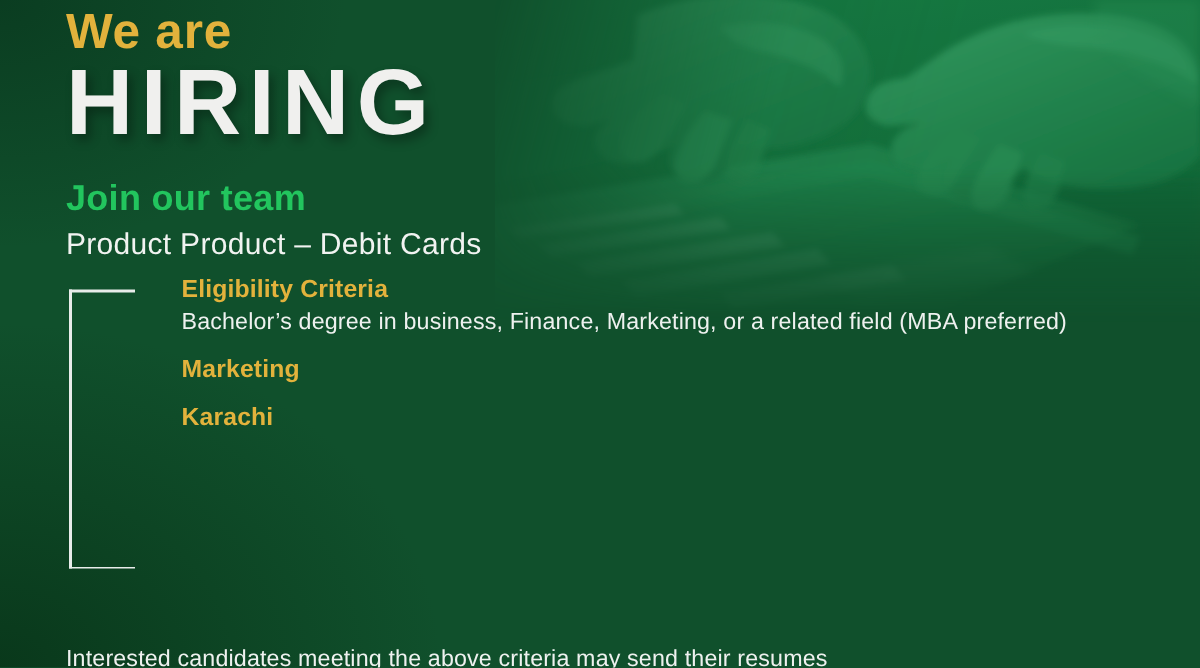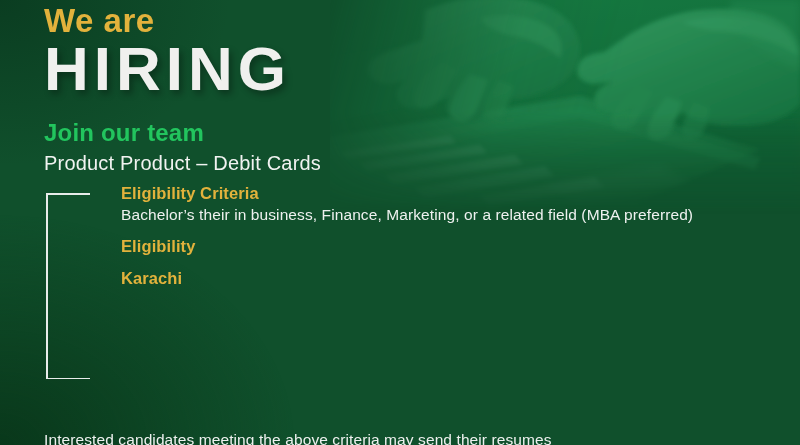--- a/index.html
+++ b/index.html
@@ -195,25 +195,25 @@
   <div class="bracket">
     <i class="side"></i>
     <i class="top"></i>
     <i class="bot"></i>
   </div>
 
   <div class="details">
 
     <div class="sec">
       <h3>Eligibility Criteria</h3>
-      <p>Bachelor’s their in business, Finance, Marketing, or a related field (MBA preferred)</p>
-    </div>
-
-    <div class="sec">
-      <h3>Eligibility</h3>
+      <p>Bachelor’s degree in business, Finance, Marketing, or a related field (MBA preferred)</p>
+    </div>
+
+    <div class="sec">
+      <h3>Marketing</h3>
     </div>
 
     <div class="sec">
     </div>
 
     <div class="sec">
       <h3>Karachi</h3>
     </div>
 
   </div>

